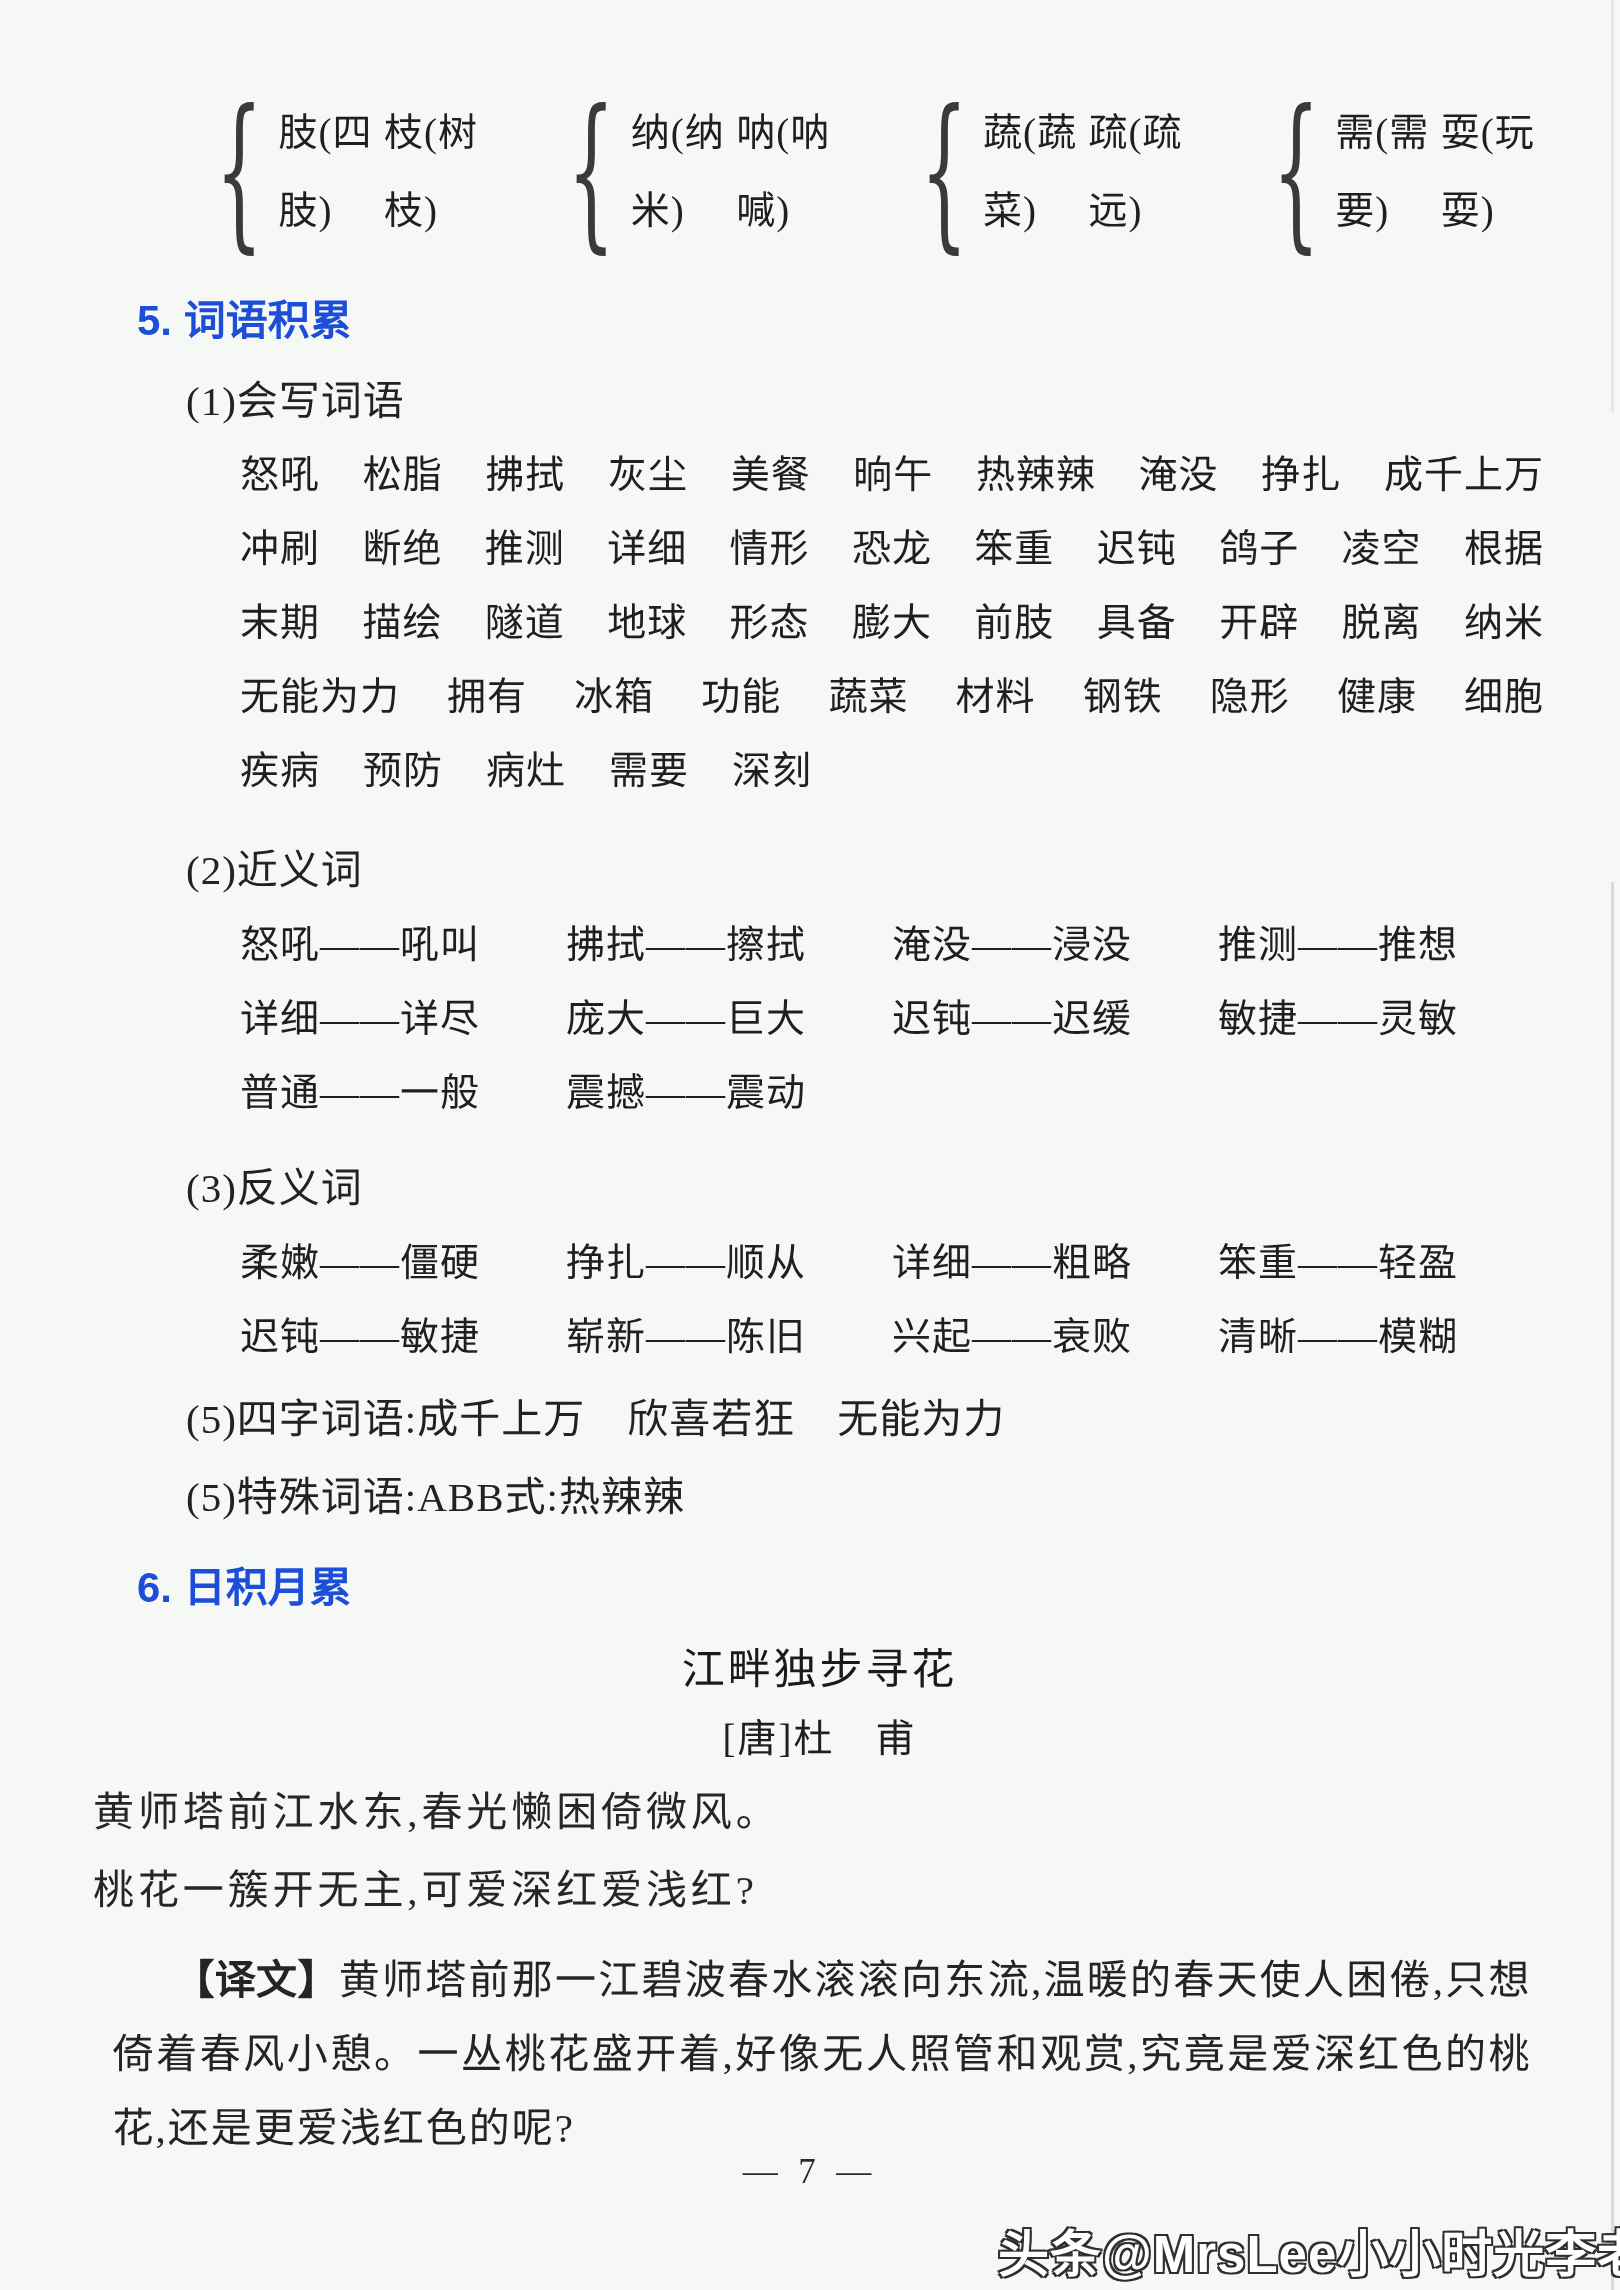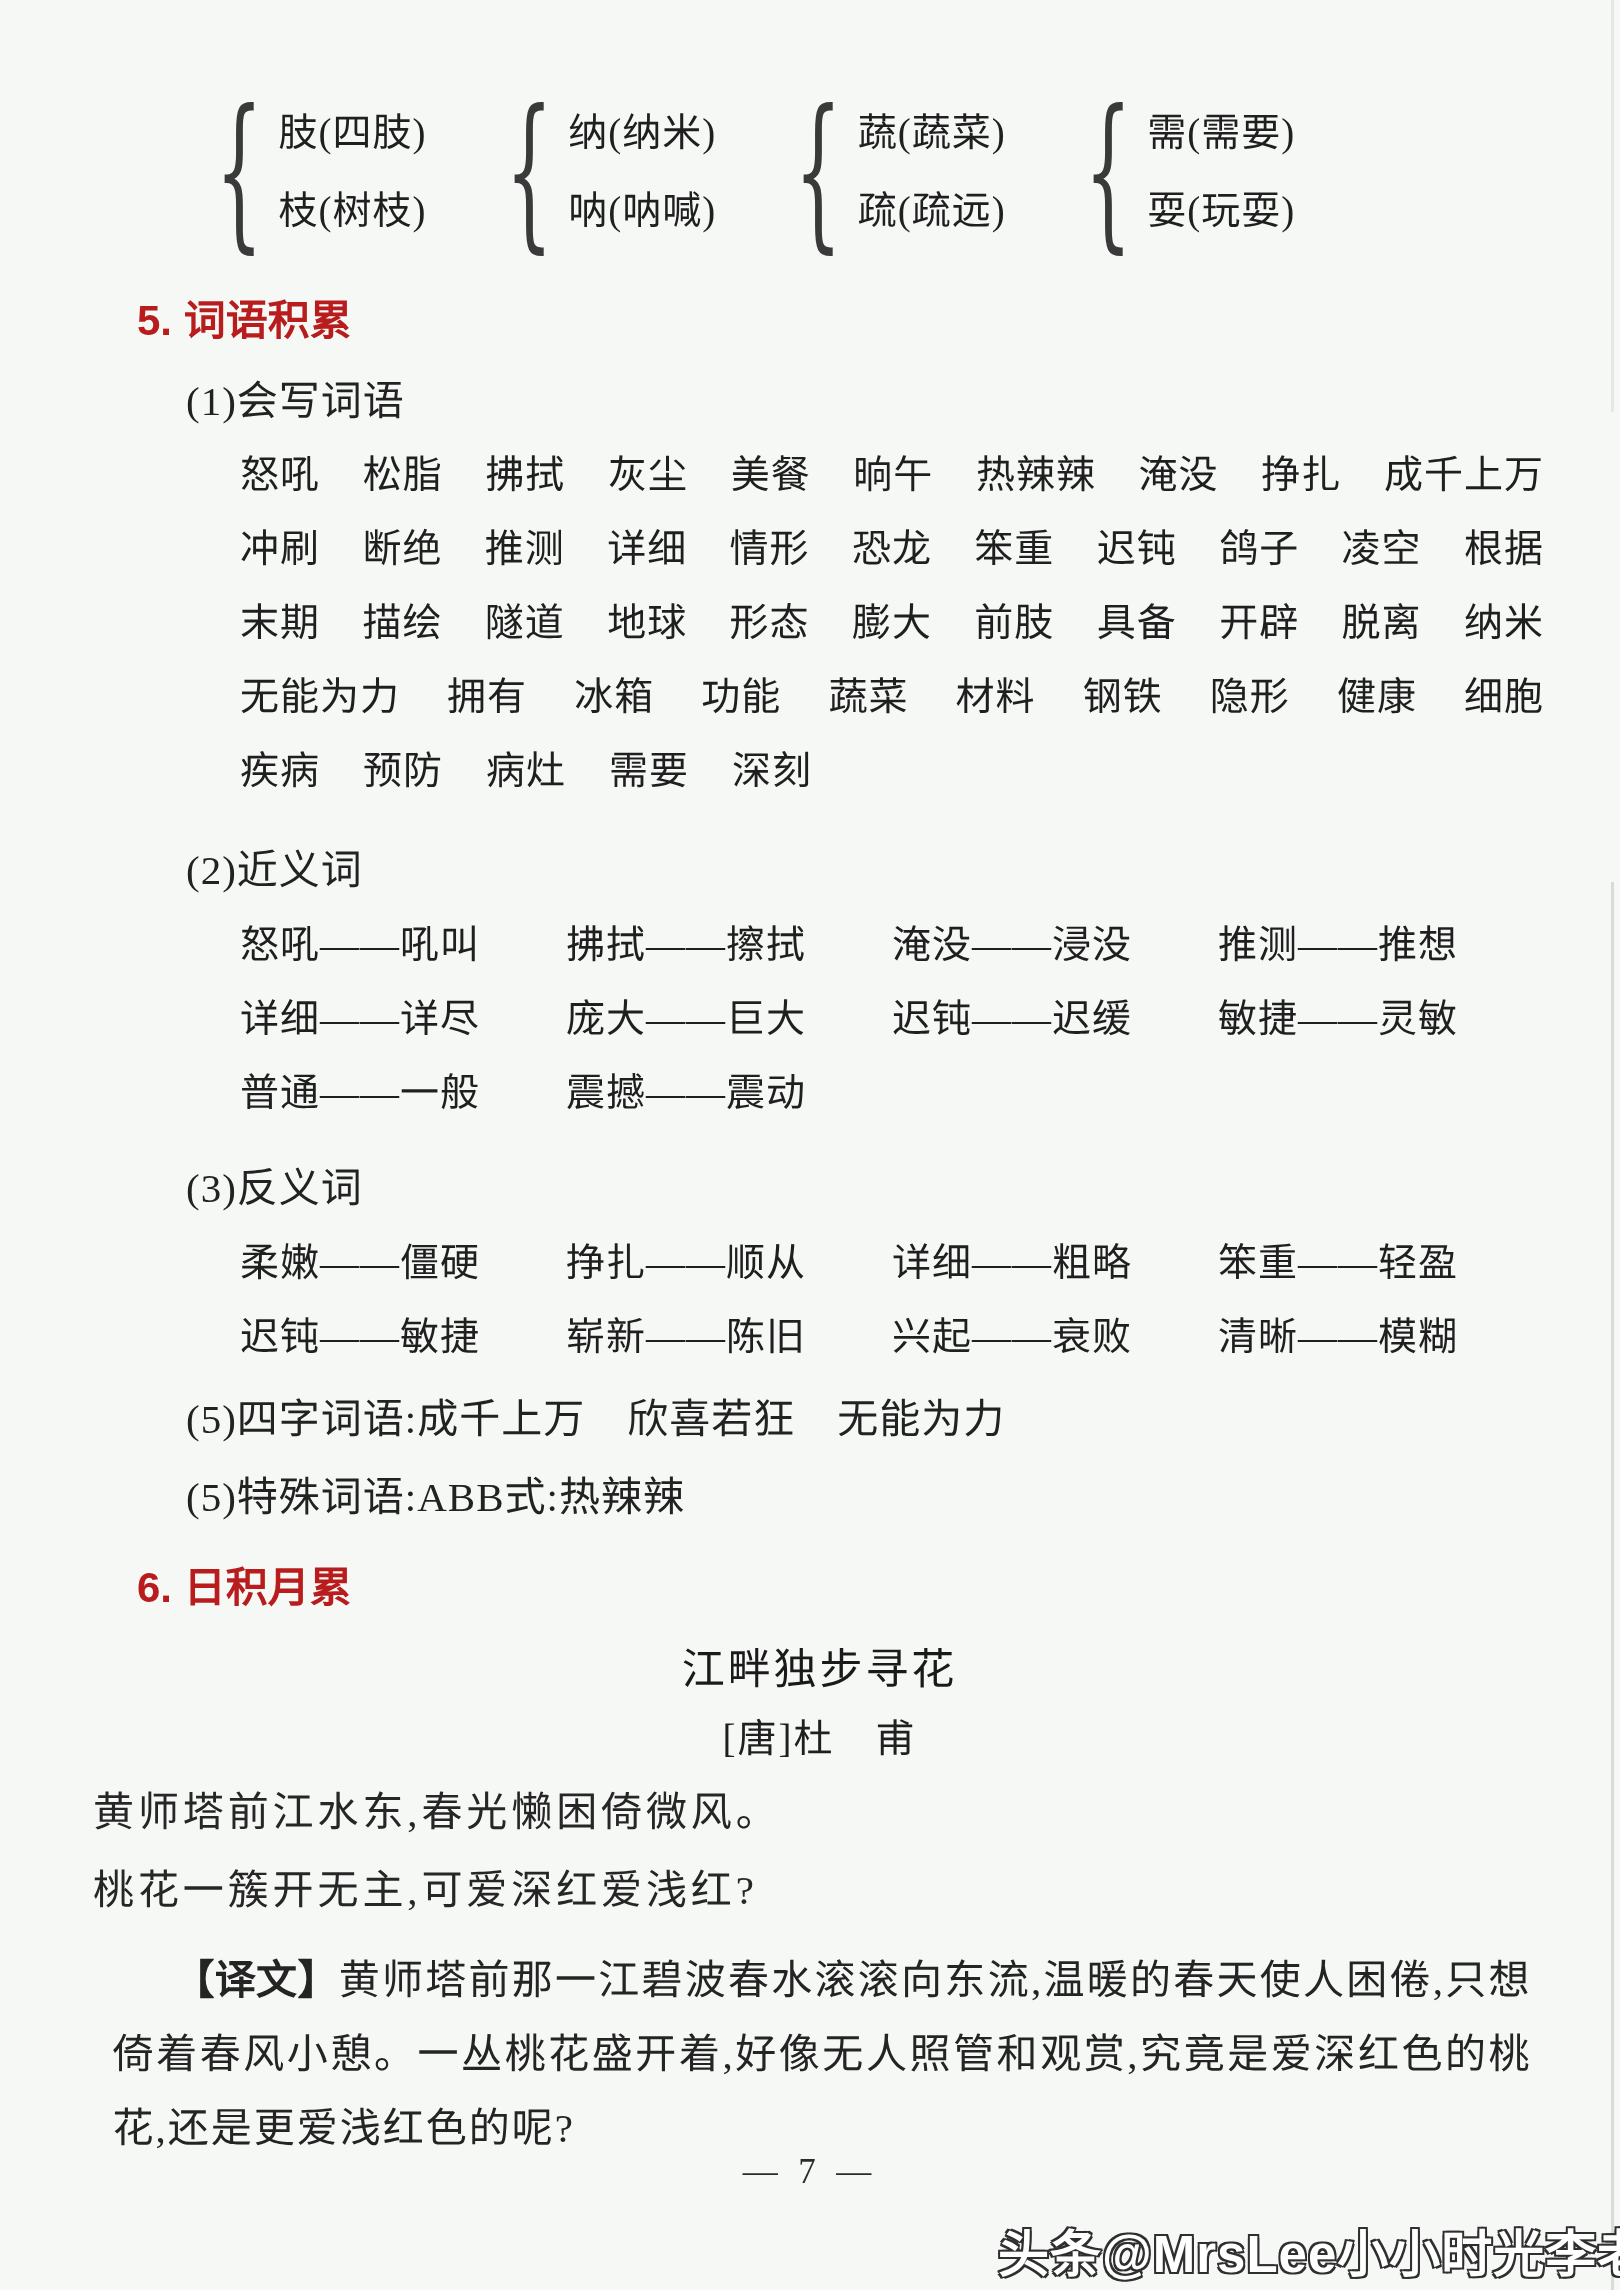--- a/index.html
+++ b/index.html
@@ -26,28 +26,28 @@
 
   
   .pairs-row{display:flex;gap:49px;padding-left:93px;}
   .pair{display:flex;align-items:center;}
   .brace{
     font-size:167px;font-weight:100;line-height:157px;
     transform:scaleX(.45);transform-origin:center;
     margin-right:-13.7px;color:#3a3a3a;
     font-family:"DejaVu Serif",serif;
   }
-  .pair-lines{display:flex;flex-direction:column;}
+  .pair-lines{display:flex;flex-direction:row;}
   .pair-line{line-height:78px;letter-spacing:1px;}
 
   
   .h-num{
     margin:41px 0 0 44px;
     font-family:"Liberation Sans","DejaVu Sans",sans-serif;
-    font-weight:700;font-size:42px;line-height:59px;color:#b91c1c;
+    font-weight:700;font-size:42px;line-height:59px;color:#1d4ed8;
   }
   .sub-label{
     margin:21.6px 0 0 93px;
     font-size:41px;line-height:59px;color:#222;
     letter-spacing:1px;
   }
 
   
   .word-block{margin-top:7.8px;}
   .word-row{

